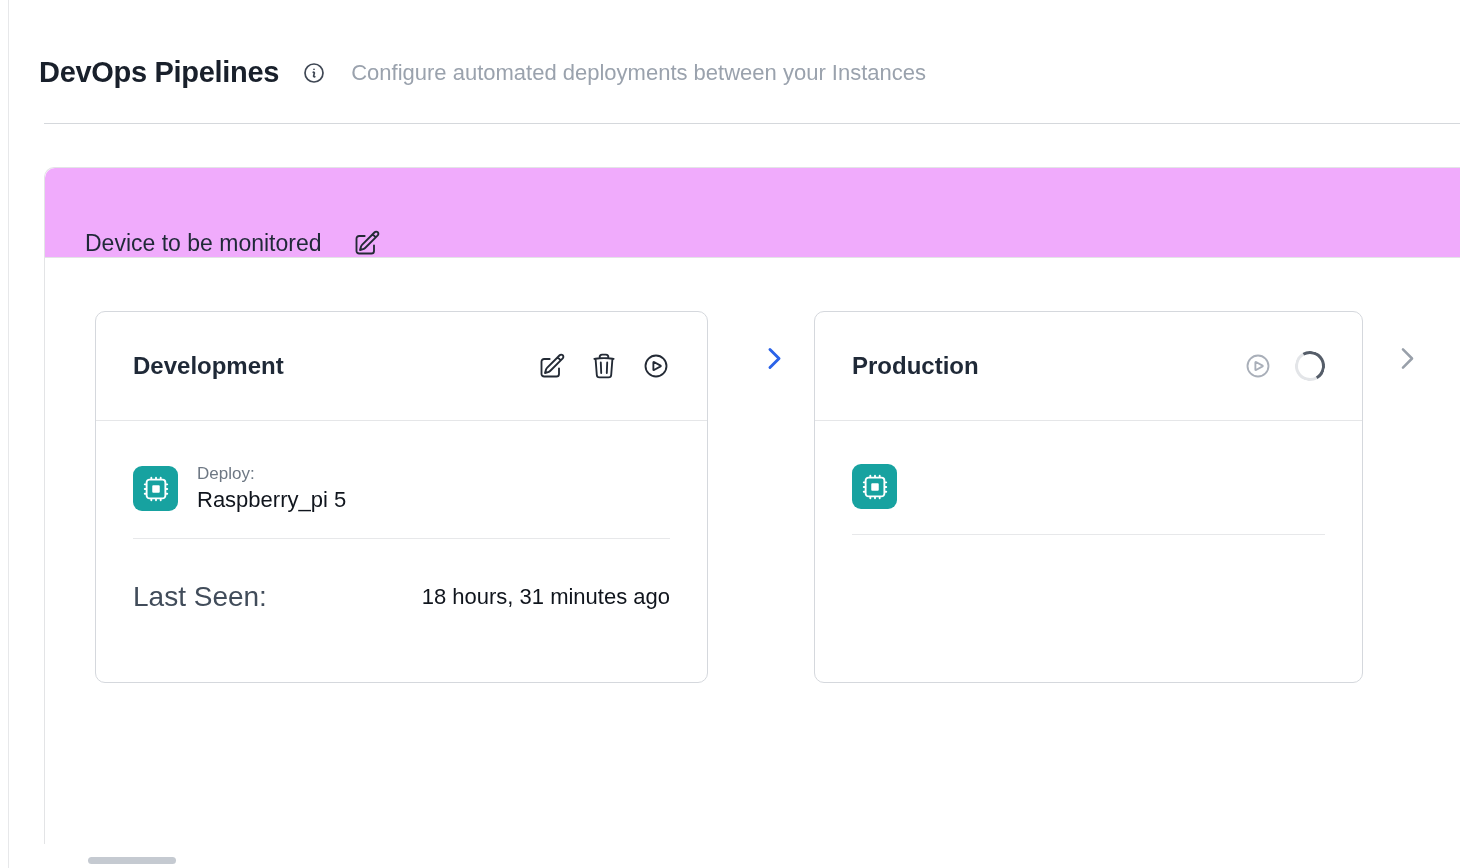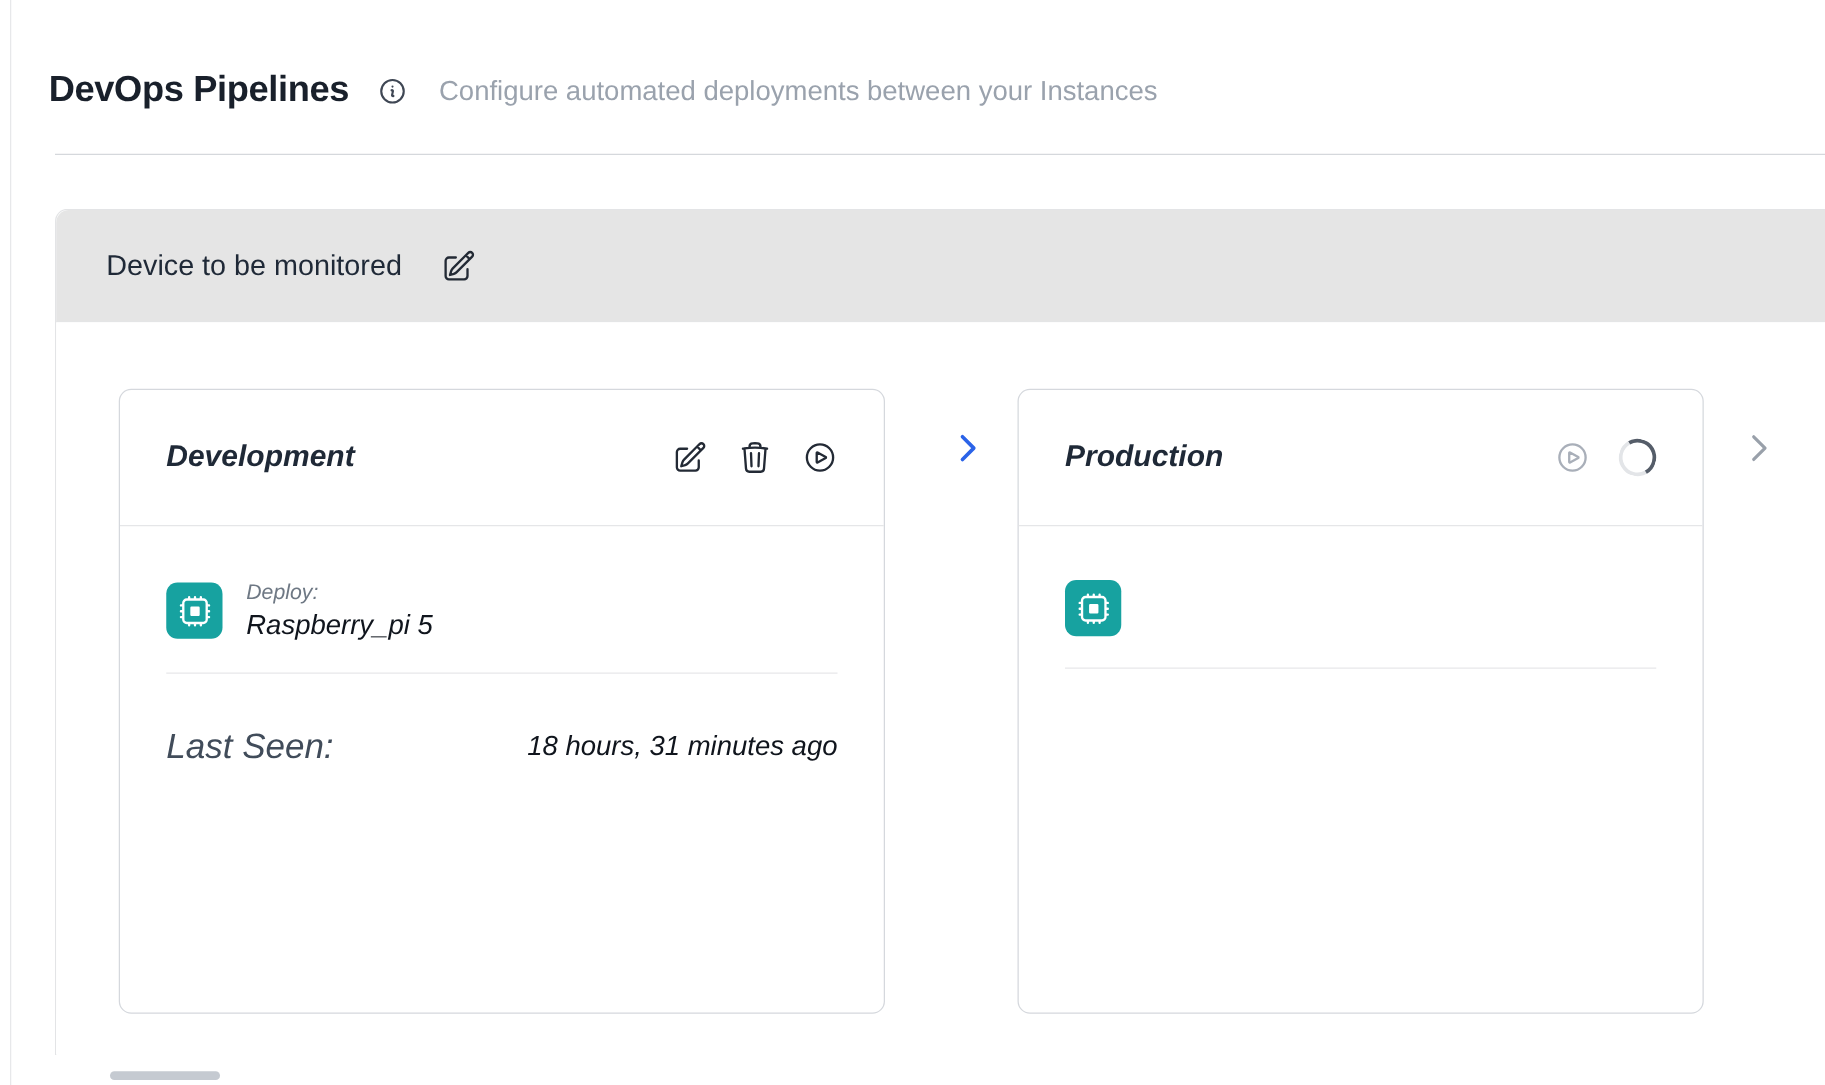--- a/index.html
+++ b/index.html
@@ -16,29 +16,29 @@
 
   .page-header { display: flex; align-items: center; padding: 56px 0 0 39px; gap: 17px; }
   .page-title { font-size: 29px; font-weight: 700; color: #19202b; margin: 0; letter-spacing: -0.3px; }
   .info-icon { width: 24px; height: 24px; color: #3f4754; display: inline-flex; margin-left: 6px; cursor: pointer; }
   .info-icon svg { width: 100%; height: 100%; }
   .page-subtitle { font-size: 22px; color: #9aa2ad; margin-left: 8px; white-space: nowrap; }
 
   .header-rule { border: none; border-top: 1px solid #d5d8dc; margin: 34px 0 0 44px; }
 
   .panel { margin: 43px 0 0 44px; width: 1416px; height: 677px; border: 1px solid #e3e4e6; border-right: none; border-radius: 10px 0 0 0; }
-  .panel-header { height: 90px; background: #e5e5e5; border-bottom: 1px solid #e3e4e6; border-radius: 10px 0 0 0; display: flex; align-items: center; gap: 31px; padding: 0 40px; }
+  .panel-header { height: 90px; background: #f0abfc; border-bottom: 1px solid #e3e4e6; border-radius: 10px 0 0 0; display: flex; align-items: flex-end; gap: 31px; padding: 0 40px; }
   .panel-title { font-size: 23px; color: #1f2937; }
   .icon-btn { background: none; border: none; padding: 0; cursor: pointer; color: #232a35; display: inline-flex; align-items: center; }
   .panel-header .icon-btn svg { width: 28px; height: 28px; }
 
   .panel-body { height: 586px; background: #fff; padding: 53px 0 0 50px; overflow: hidden; }
   .stages-row { display: flex; align-items: flex-start; }
 
-  .stage-card { background: #fff; border: 1px solid #d5d8dd; border-radius: 10px; height: 500px; flex: none; font-style: italic; }
+  .stage-card { background: #fff; border: 1px solid #d5d8dd; border-radius: 10px; height: 372px; flex: none; }
   .stage-card.dev { width: 613px; }
   .stage-card.prod { width: 549px; }
   .stage-header { height: 109px; display: flex; align-items: center; justify-content: space-between; padding: 0 37px; border-bottom: 1px solid #e5e6e8; }
   .stage-title { font-size: 24px; font-weight: 600; color: #1f2937; margin: 0; }
   .stage-actions { display: flex; align-items: center; gap: 24px; }
   .stage-actions .icon-btn svg { width: 28px; height: 28px; }
 
   .stage-body { padding: 43px 37px 0; }
   .device-row { display: flex; align-items: center; gap: 19px; }
   .chip-badge { width: 45px; height: 45px; border-radius: 9px; background: var(--accent-teal, #17a2a0); color: #fff; display: flex; align-items: center; justify-content: center; flex: none; }

